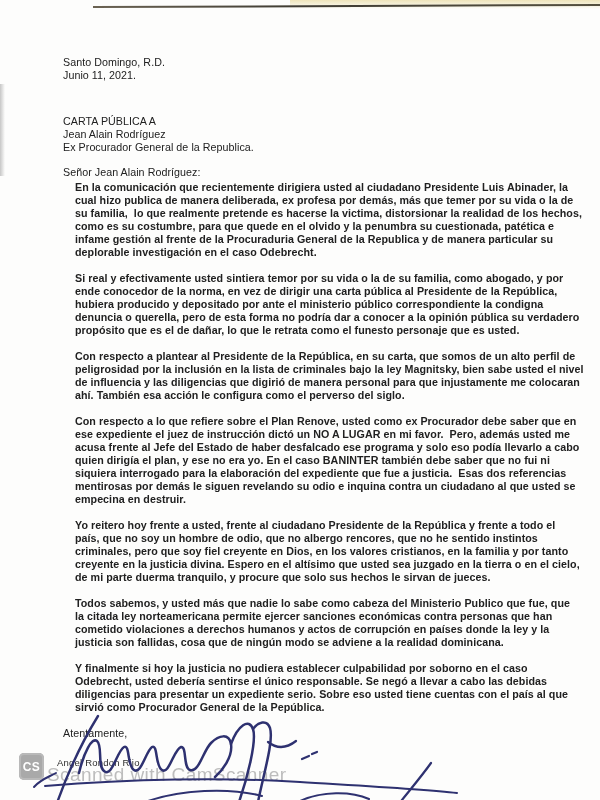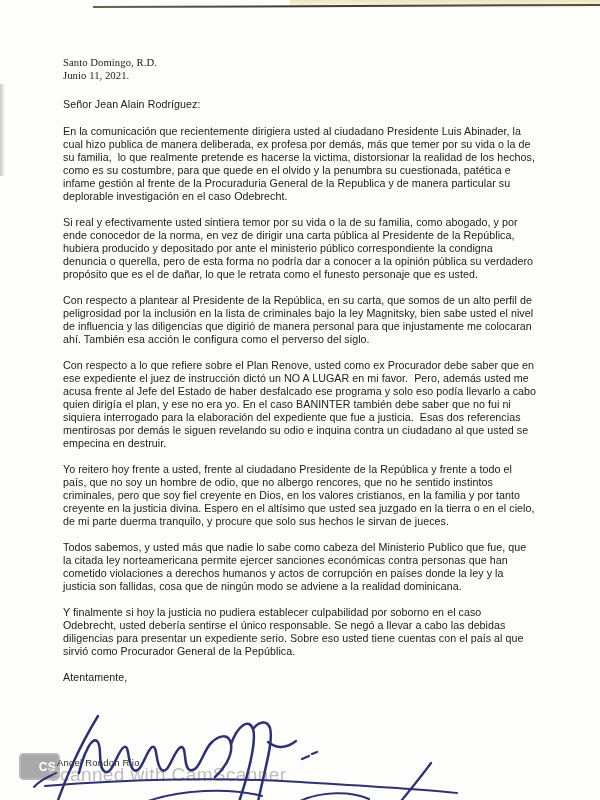--- a/index.html
+++ b/index.html
@@ -27,60 +27,62 @@
     background:linear-gradient(to right,#b9b9b9,rgba(233,233,233,0));
     opacity:.8;
   }
   
   .letter{
     position:absolute;left:63px;top:56px;width:530px;
     font-size:10.7px;line-height:13px;
     letter-spacing:.05px;
   }
   .block{white-space:pre;margin:0 0 13px 0;}
-  .block.date{margin-bottom:16px;font-family:Liberation Serif, serif;}
+  .block.date{margin-bottom:33px;}
   .block.recipient{margin-bottom:12px;}
-  .block.salutation{margin-bottom:14px;}
-  .para{white-space:pre;margin:0 0 13px 0;}
+  .block.salutation{margin-bottom:2px;}
+  .para{white-space:pre;margin:0 0 13px 12px;font-weight:bold;}
   .closing{white-space:pre;margin:0;}
   
   .signature-svg{position:absolute;left:0;top:0;width:600px;height:800px;pointer-events:none;}
   .typed-name{
     position:absolute;left:57px;top:757px;
     font-size:9.5px;color:#2d2d2d;letter-spacing:.2px;
   }
   
   .watermark-text{
     position:absolute;left:47px;top:764px;
     font-size:19px;color:#bdbdbd;letter-spacing:.4px;
   }
   .cs-badge{
     position:absolute;left:19px;top:753px;width:25px;height:27px;
     background:#a9a9a9;border-radius:5px;
     display:flex;align-items:center;justify-content:center;
     box-shadow:inset 0 0 0 2px #b9b9b9;
-    padding-left:16px;
   }
   .cs-badge span{
     color:#ffffff;font-size:12px;font-weight:bold;letter-spacing:.5px;
   }
 </style>
 </head>
 <body>
 
 <div class="page">
 
   <div class="scan-top-tint"></div>
   <div class="scan-top-line"></div>
   <div class="scan-left-strip"></div>
 
   <div class="letter">
     <div class="block date"><span>Santo Domingo, R.D.</span>
 <span>Junio 11, 2021.</span></div>
 
+    <div class="block recipient">CARTA PÚBLICA A
+Jean Alain Rodríguez
+Ex Procurador General de la Republica.</div>
 
     <div class="block salutation">Señor Jean Alain Rodríguez:</div>
 
     <div class="para">En la comunicación que recientemente dirigiera usted al ciudadano Presidente Luis Abinader, la
 cual hizo publica de manera deliberada, ex profesa por demás, más que temer por su vida o la de
 su familia,  lo que realmente pretende es hacerse la victima, distorsionar la realidad de los hechos,
 como es su costumbre, para que quede en el olvido y la penumbra su cuestionada, patética e
 infame gestión al frente de la Procuraduria General de la Republica y de manera particular su
 deplorable investigación en el caso Odebrecht.</div>
     <div class="para">Si real y efectivamente usted sintiera temor por su vida o la de su familia, como abogado, y por

